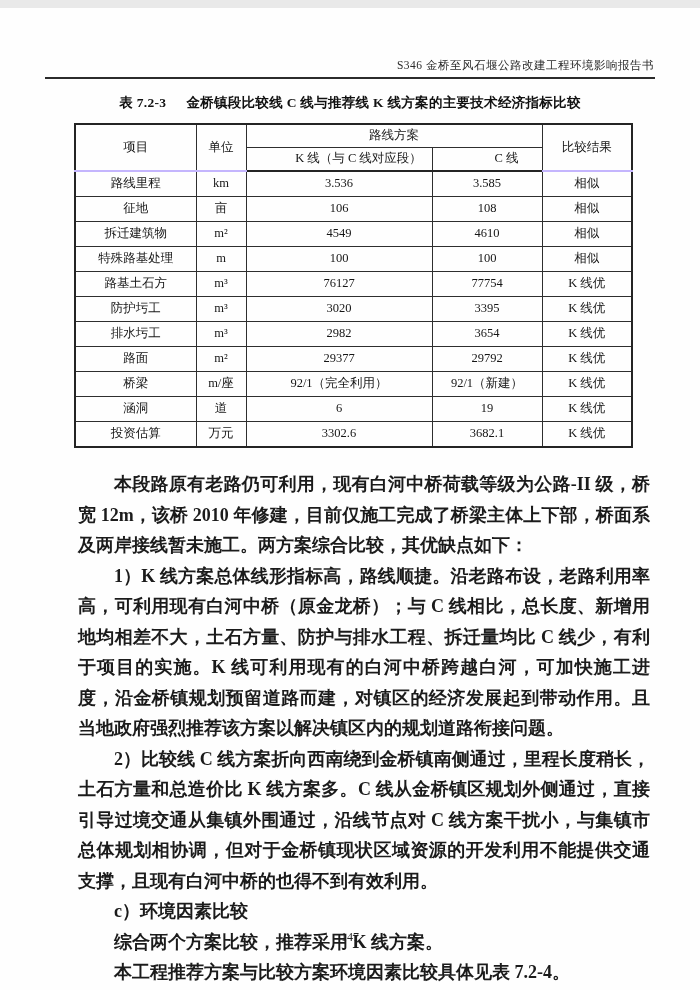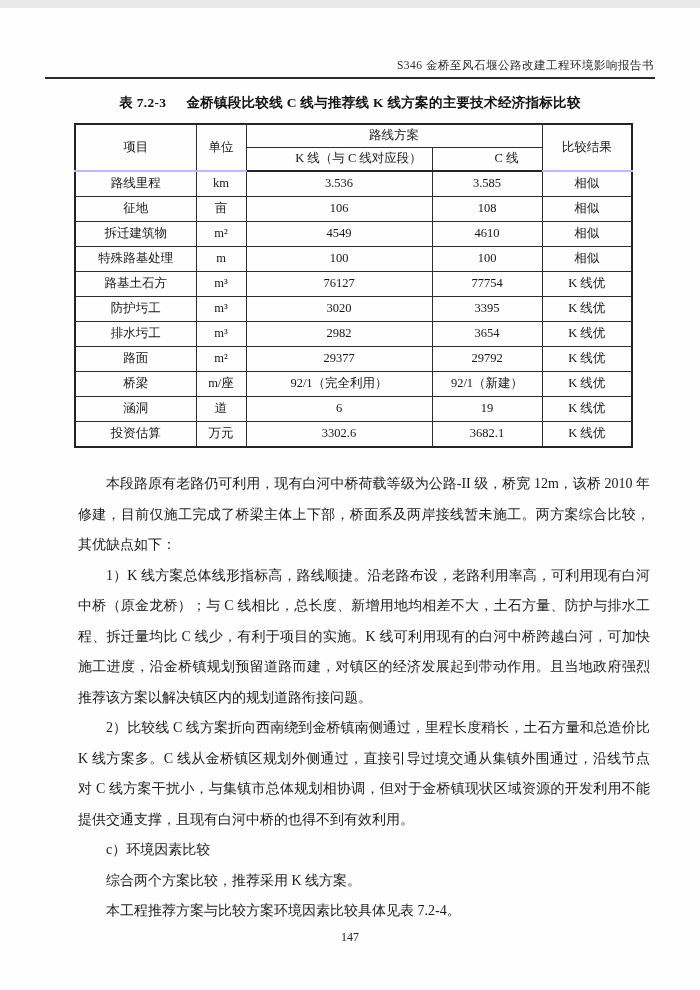--- a/index.html
+++ b/index.html
@@ -62,24 +62,25 @@
     overflow:hidden;
     white-space:nowrap;
   }
   table.cmp{border:2px solid #242424;}
   table.cmp thead th{height:22px;}
   table.cmp thead tr.sub th{border-bottom:2px solid #242424;padding-left:41px;}
   table.cmp thead th[rowspan]{border-bottom:2px solid #c4b5fd;}
   
   .body-text{
     margin:21px 50px 0 78px;
-    font-size:14px;
+    font-size:18px;
     line-height:30.5px;
     text-align:justify;
     color:#1b1b1b;
+    font-weight:bold;
   }
   .body-text p{margin:0;text-indent:2em;}
   
   .page-number{
     position:absolute;
     bottom:53px;left:0;right:0;
     text-align:center;
     font-size:12px;
     color:#222;
   }

